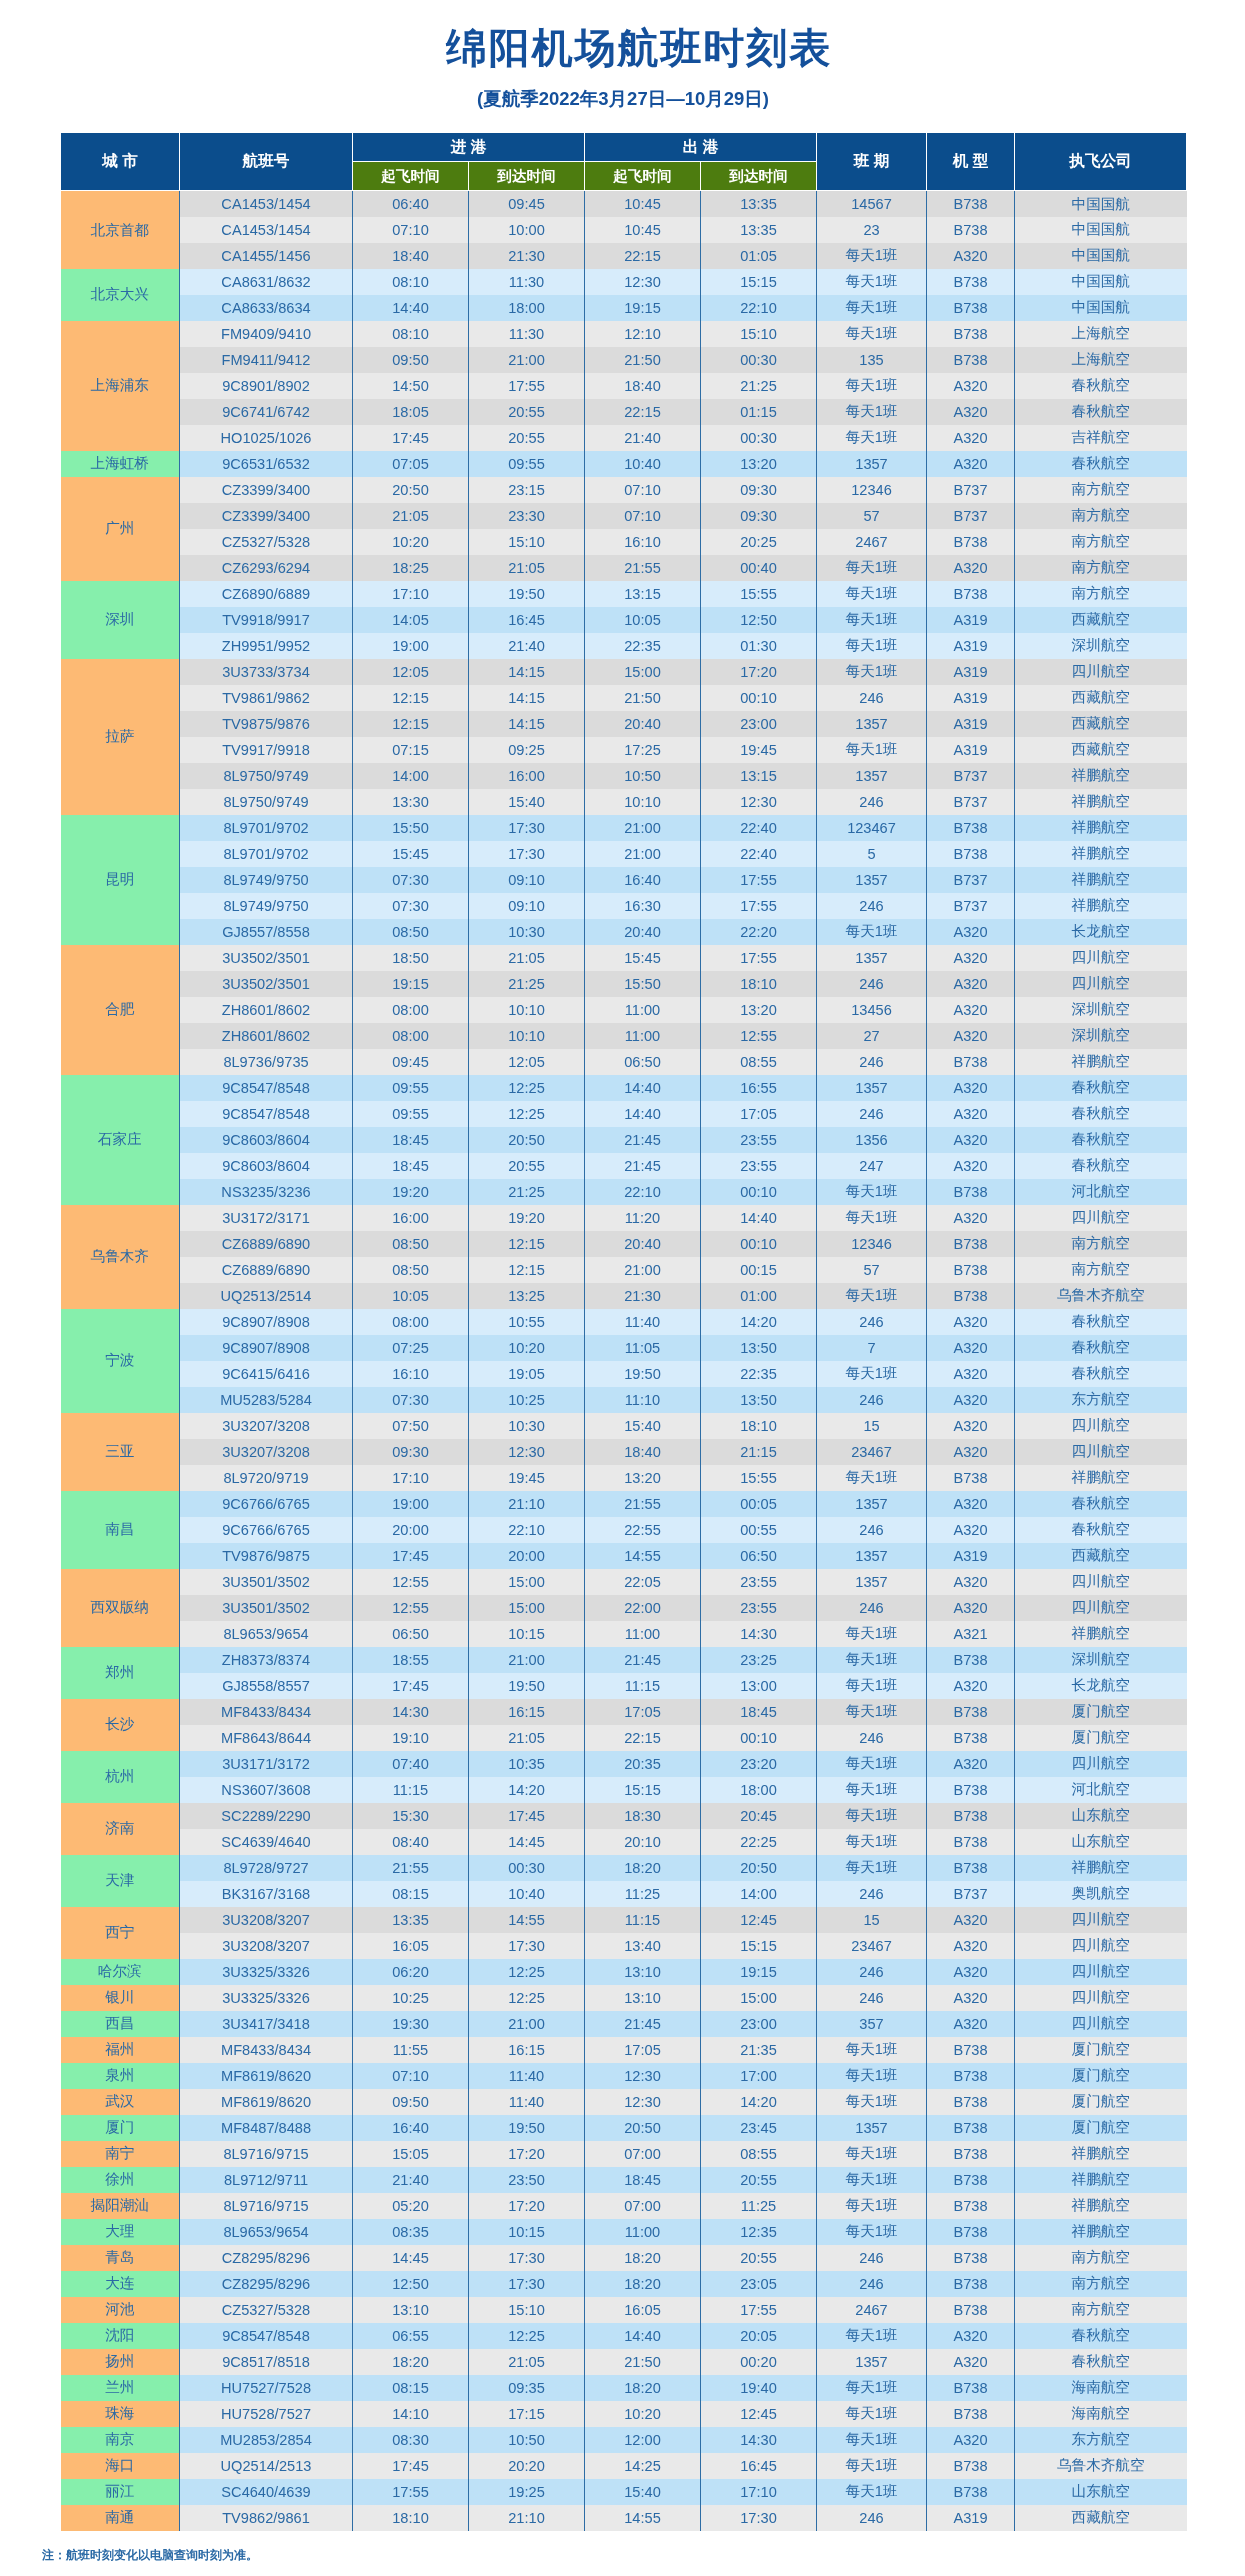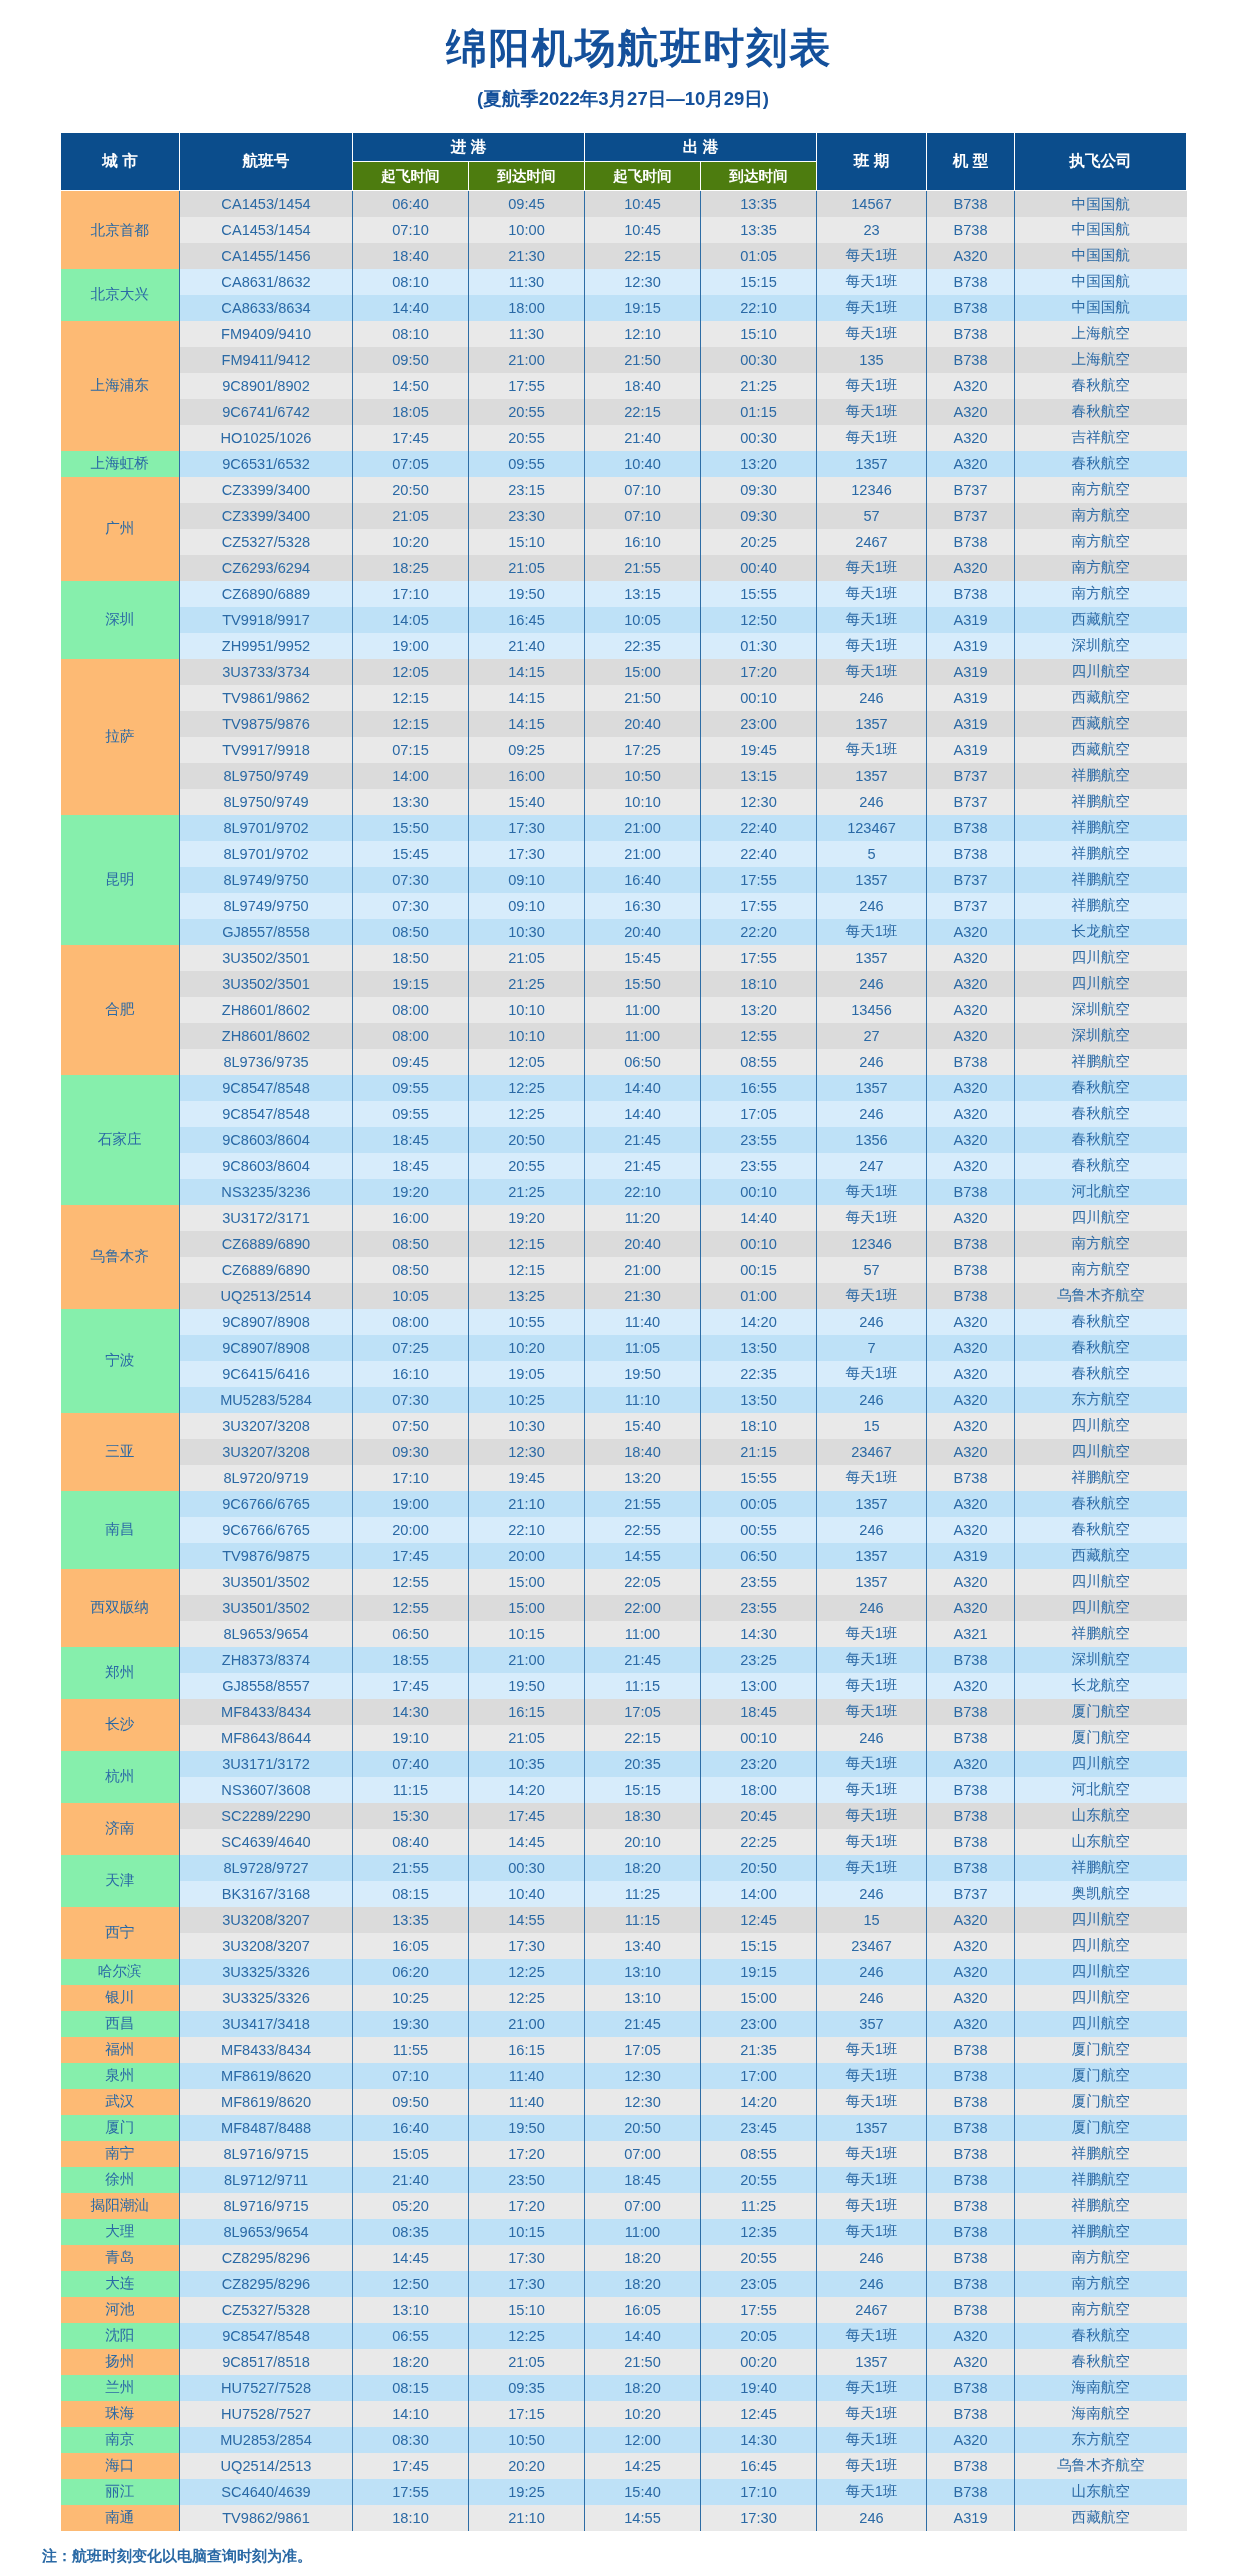--- a/index.html
+++ b/index.html
@@ -38,21 +38,21 @@
   }
   tbody td.city-col { border-left:none; }
   tbody td.gray.dark  { background:#DBDBDB; }
   tbody td.gray.light { background:#E9E9E9; }
   tbody td.blue.dark  { background:#BEE1F7; }
   tbody td.blue.light { background:#D7ECFB; }
   tbody td.city-col.gray { background:#fdba74; }
   tbody td.city-col.blue { background:#86efac; }
   .note {
     margin:15.6px 0 0 42px; color:#2A69A5;
-    font-weight:bold; font-size:15px;
+    font-weight:bold; font-size:12px;
   }
 </style>
 </head>
 <body>
 
 <h1 class="page-title">绵阳机场航班时刻表</h1>
 <div class="page-subtitle">(夏航季2022年3月27日—10月29日)</div>
 
 <table class="timetable">
   <colgroup>

